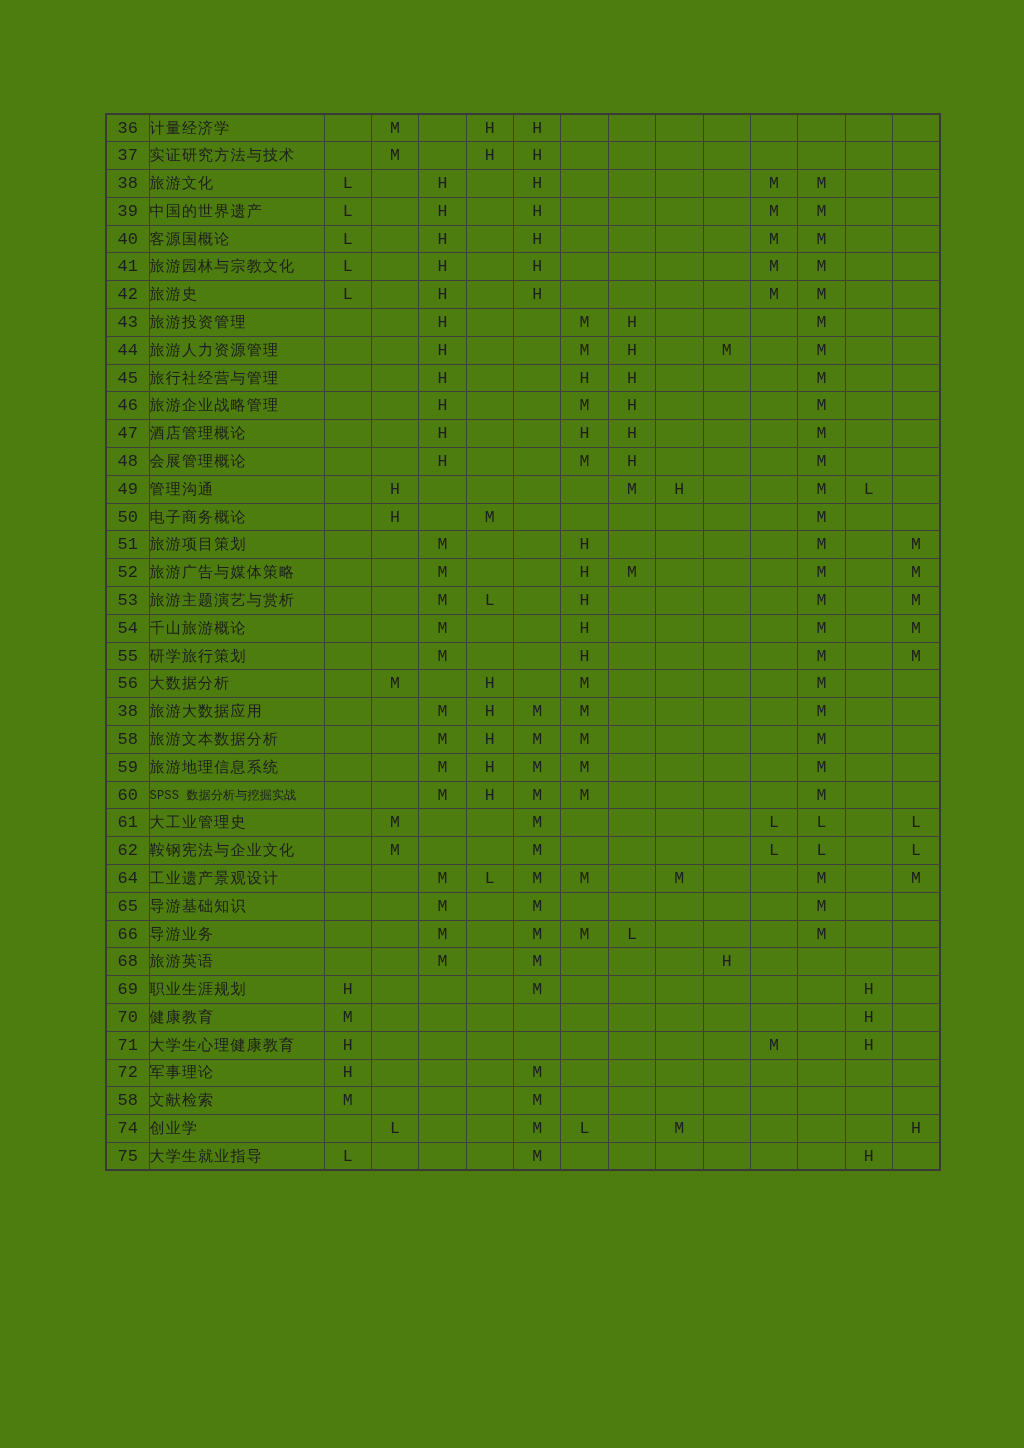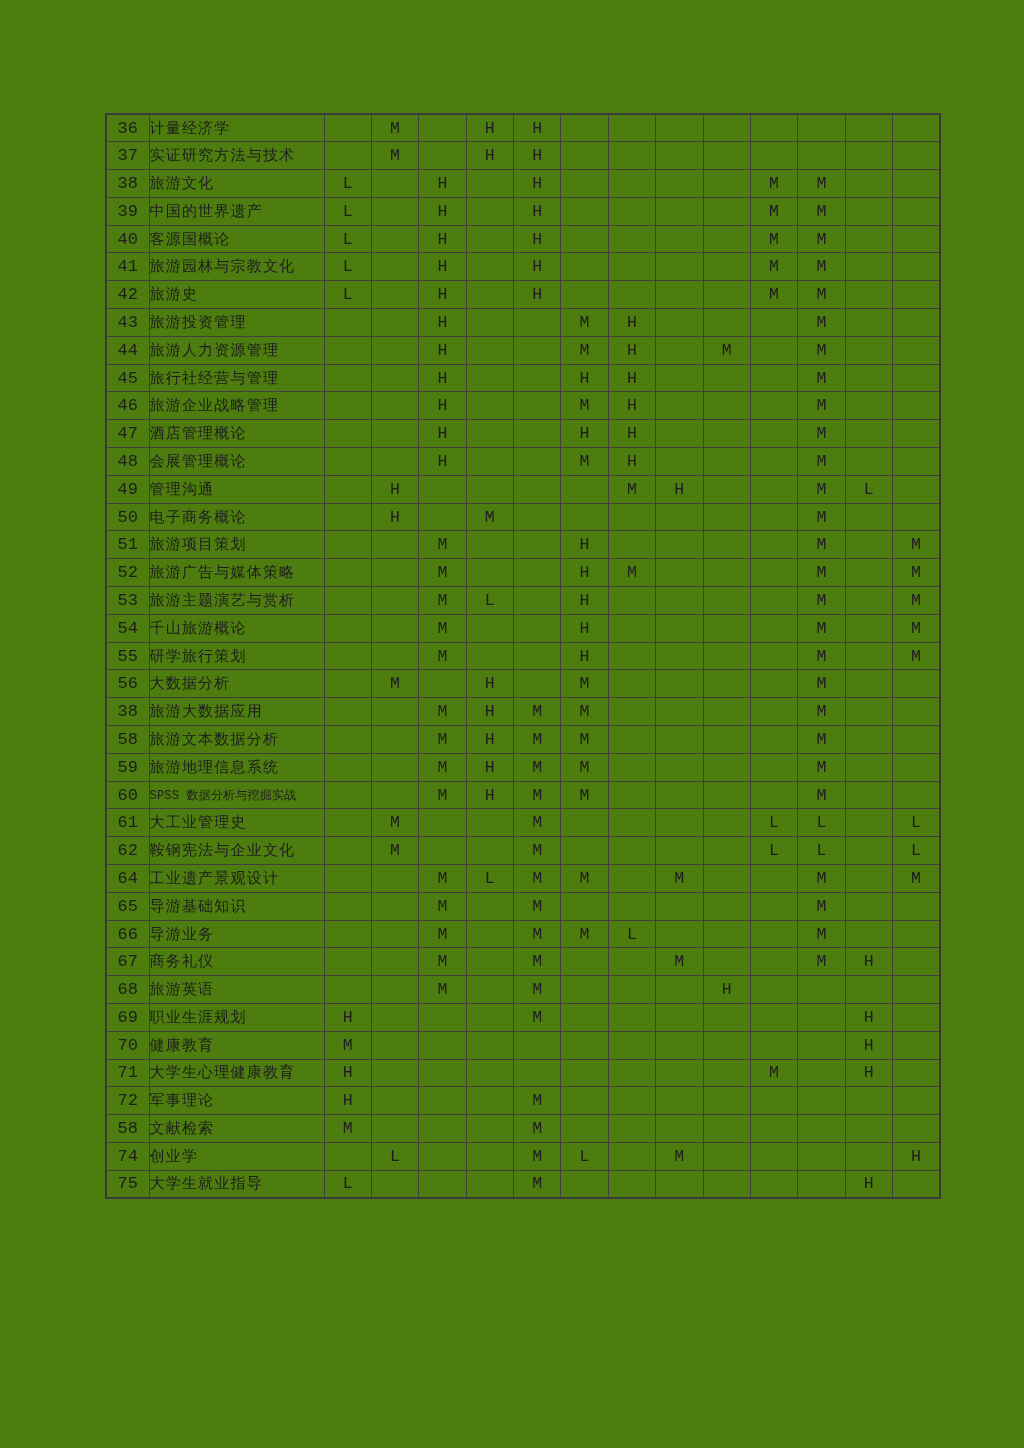--- a/index.html
+++ b/index.html
@@ -580,37 +580,20 @@
           <td class="mark">M</td>
           <td class="mark">L</td>
           <td class="mark"></td>
           <td class="mark"></td>
           <td class="mark"></td>
           <td class="mark">M</td>
           <td class="mark"></td>
           <td class="mark"></td>
         </tr>
         <tr>
-          <td class="no">67</td>
-          <td class="name">商务礼仪</td>
-          <td class="mark"></td>
-          <td class="mark"></td>
-          <td class="mark">M</td>
-          <td class="mark"></td>
-          <td class="mark">M</td>
-          <td class="mark"></td>
-          <td class="mark"></td>
-          <td class="mark">M</td>
-          <td class="mark"></td>
-          <td class="mark"></td>
-          <td class="mark">M</td>
-          <td class="mark">H</td>
-          <td class="mark"></td>
-        </tr>
-        <tr>
           <td class="no">68</td>
           <td class="name">旅游英语</td>
           <td class="mark"></td>
           <td class="mark"></td>
           <td class="mark">M</td>
           <td class="mark"></td>
           <td class="mark">M</td>
           <td class="mark"></td>
           <td class="mark"></td>
           <td class="mark"></td>

